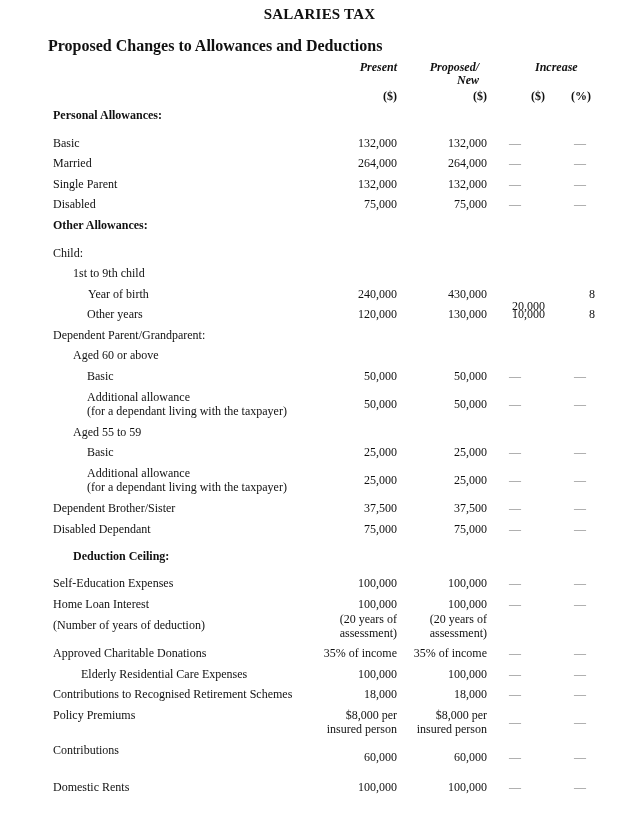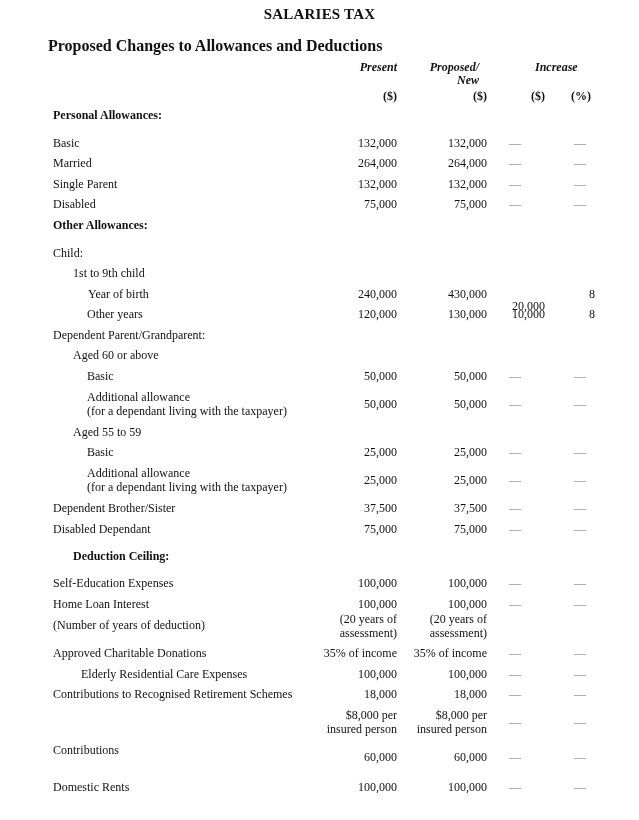--- a/index.html
+++ b/index.html
@@ -318,20 +318,21 @@
         <div>18,000</div>
       </div>
       <div class="cell c-proposed" style="top: 0px;">
         <div>18,000</div>
       </div>
       <div class="cell c-inc dash" style="top: 0px; text-align: center;">—</div>
       <div class="cell c-pct dash" style="top: 0px; text-align: center;">—</div>
     </div>
     <div class="row" style="top: 708px;">
       <div class="lbl" style="left: 53px;">
+        <div>Policy Premiums</div>
       </div>
       <div class="cell c-present" style="top: 0px;">
         <div>$8,000 per</div>
         <div>insured person</div>
       </div>
       <div class="cell c-proposed" style="top: 0px;">
         <div>$8,000 per</div>
         <div>insured person</div>
       </div>
       <div class="cell c-inc dash" style="top: 7px; text-align: center;">—</div>

